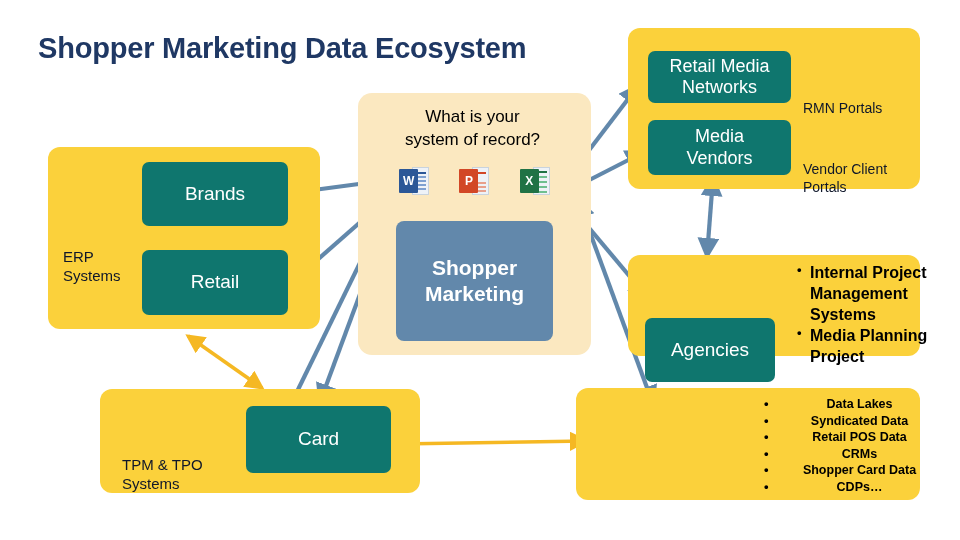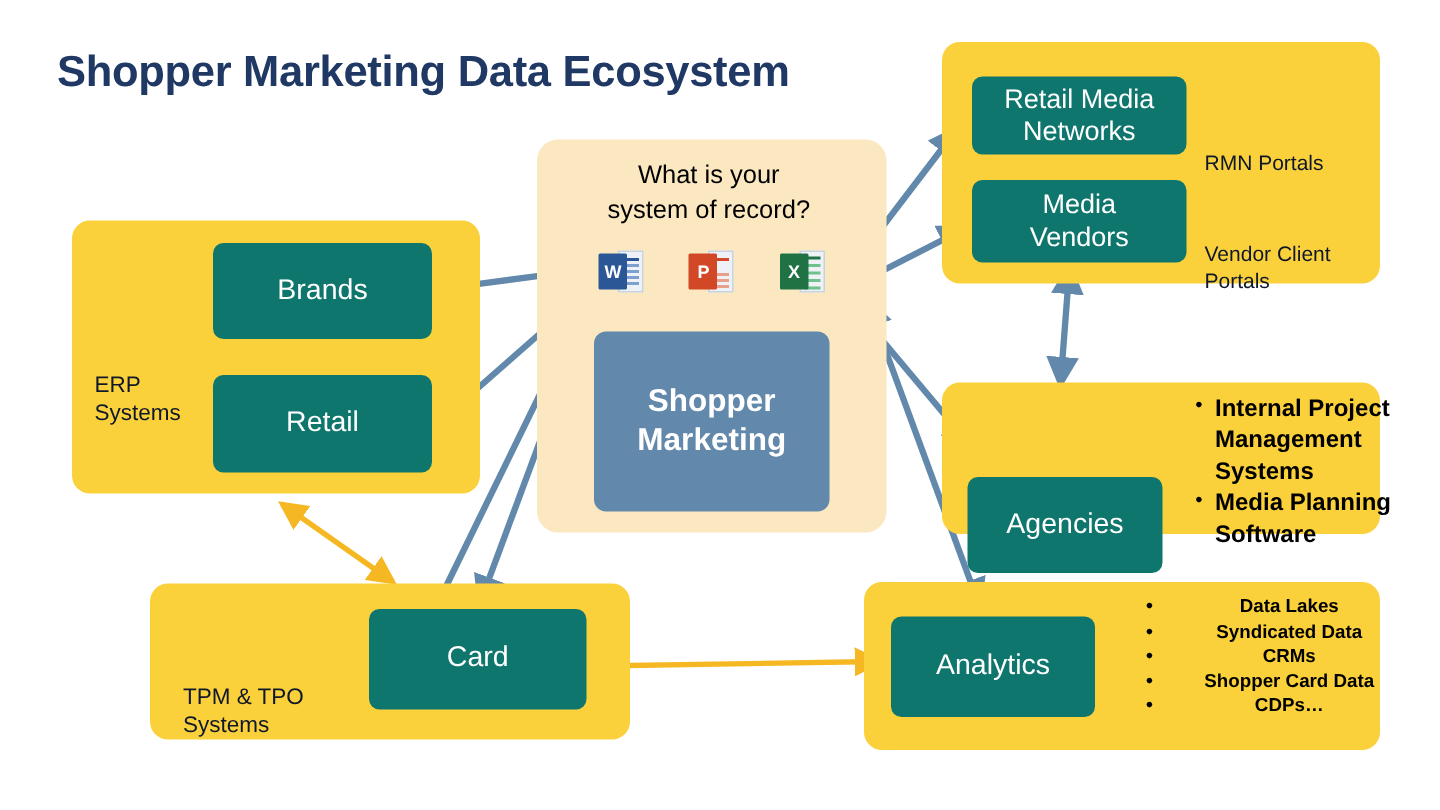--- a/index.html
+++ b/index.html
@@ -238,33 +238,33 @@
   <div class="group-label" style="left:803px; top:68px; width:115px; font-size:14px;">RMN Portals</div>
   <div class="node" style="left:648px; top:120px; width:143px; height:55px; font-size:18px;">Media
 Vendors</div>
   <div class="group-label" style="left:803px; top:129px; width:118px; font-size:14px;">Vendor Client
 Portals</div>
 
   <div class="group" style="left:628px; top:255px; width:292px; height:101px;"></div>
   <div class="node" style="left:645px; top:272px; width:130px; height:64px; font-size:19px;margin-top:46px;">Agencies</div>
   <ul class="bullets tight" style="left:795px; top:262px; width:122px;">
     <li><span>Internal Project</span><br><span>Management</span><br><span>Systems</span></li>
-    <li><span>Media Planning</span><br><span>Software</span></li>
+    <li><span>Media Planning</span><br><span>Project</span></li>
   </ul>
 
   <div class="group" style="left:100px; top:389px; width:320px; height:104px;"></div>
   <div class="group-label" style="left:122px; top:423px; width:120px;">TPM &amp; TPO
 Systems</div>
   <div class="node" style="left:246px; top:406px; width:145px; height:67px;">Card</div>
 
   <div class="group" style="left:576px; top:388px; width:344px; height:112px;"></div>
-  <div class="node" style="left:594px; top:411px; width:136px; height:67px; font-size:19px;">Analytics</div>
   <ul class="bullets" style="left:762px; top:396px; width:165px; font-size:12.5px;text-align:center;">
     <li>Data Lakes</li>
     <li>Syndicated Data</li>
+    <li>Retail POS Data</li>
     <li>CRMs</li>
     <li>Shopper Card Data</li>
     <li>CDPs…</li>
   </ul>
 
   <div class="center-panel"></div>
   <div class="center-question">What is your
 system of record?</div>
 
   <div class="office-row">

